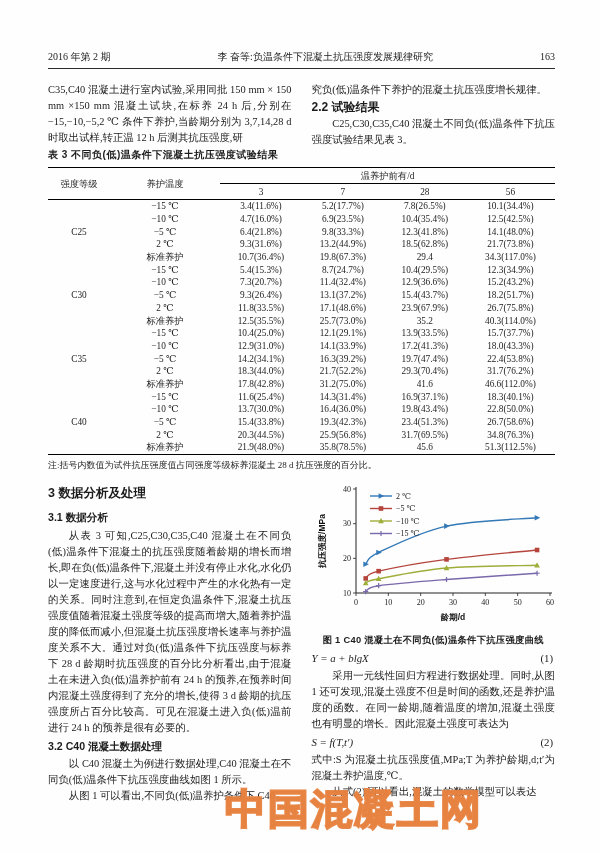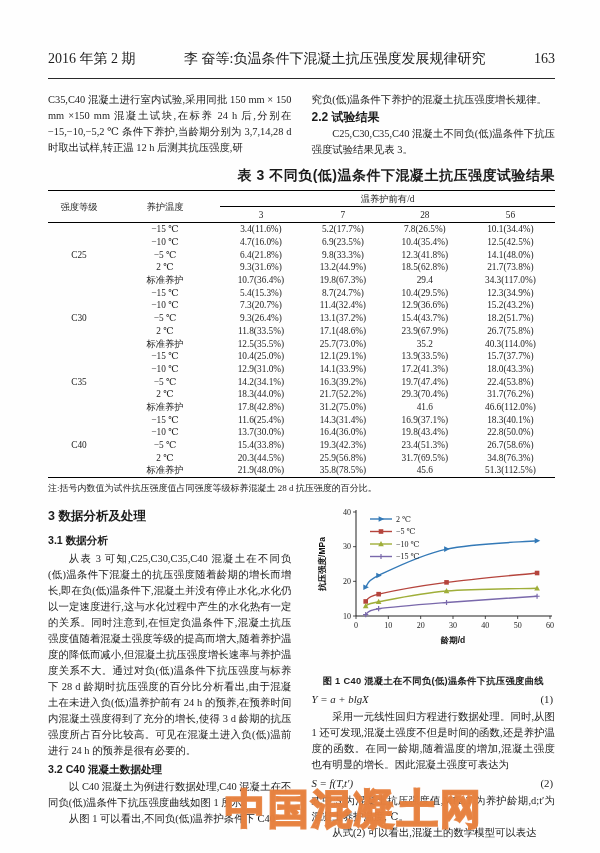--- a/index.html
+++ b/index.html
@@ -5,52 +5,52 @@
   html,body{margin:0;padding:0;background:#888;}
   .page{
     position:relative; width:600px; height:853px; margin:0 auto;
     background:#fefefe; overflow:hidden; color:#1c1c1c;
     font-family:"Liberation Serif","DejaVu Serif",serif;
   }
   .content{padding:50px 45px 0 48px;}
   
   .pg-header{
     display:flex; justify-content:space-between; align-items:baseline;
-    font-size:14px; padding-bottom:10px; border-bottom:1px solid #2a2a2a;
+    font-size:10px; padding-bottom:4px; border-bottom:1px solid #2a2a2a;
   }
   .pg-header .center{flex:1; text-align:center;}
   
   .cols{display:flex; gap:20px; margin-top:13px;}
   .col{width:243.5px; font-size:10.4px; line-height:16px; text-align:justify;}
   .col p{margin:0;}
   p.ind{text-indent:2em;}
   .h-sans{font-family:"Liberation Sans","DejaVu Sans",sans-serif; font-weight:bold;}
   .h22{font-size:12px; margin:1px 0 1px 0 !important;}
   
-  .tbl-title{ text-align:right; font-size:14px; margin-top:9px; letter-spacing:.5px;}
+  .tbl-title{ text-align:left; font-size:10px; letter-spacing:.5px;}
   table.results{
     width:100%; border-collapse:collapse; margin-top:5px;
     font-size:9.3px; text-align:center;
     border-top:1.4px solid #000; border-bottom:1.4px solid #000;
   }
   table.results th, table.results td{padding:0 1px; height:12.7px; line-height:12px; font-weight:normal;}
   table.results thead th{height:15px;}
   table.results thead{border-bottom:.8px solid #000;}
   th.span-h{border-bottom:.8px solid #000;}
   col.c-grade{width:62px;} col.c-temp{width:110px;}
   .note{font-size:9px; margin-top:4px; line-height:12px;}
   
   .lower{margin-top:12px;}
   .sec3{font-size:12.5px; margin:2px 0 8px 0 !important;}
   .sec31{font-size:10.6px; margin:0 0 3px 0 !important;}
   .sec32{font-size:10.6px; margin:2px 0 2px 0 !important;}
   
   .fig{width:100%;}
   .fig svg{display:block; margin:0 auto;}
-  .fig-caption{text-align:center; font-size:9.3px; margin-top:21px; letter-spacing:.3px;}
+  .fig-caption{text-align:center; font-size:9.3px; margin-top:3px; letter-spacing:.3px;}
   .formula{position:relative; text-align:left; font-style:italic; font-size:10.8px; line-height:18px; margin:1px 0;}
   .formula .fnum{position:absolute; right:2px; top:0; font-style:normal;}
   
   .watermark{
     position:absolute; left:225px; top:782px;
     font-family:"Liberation Sans","DejaVu Sans",sans-serif; font-weight:bold;
     font-size:41px; letter-spacing:2px; white-space:nowrap;
     color:rgba(246,177,126,.55); -webkit-text-stroke:2px rgba(229,125,58,.9);
     text-shadow:0 0 1px rgba(229,125,58,.6);
   }

